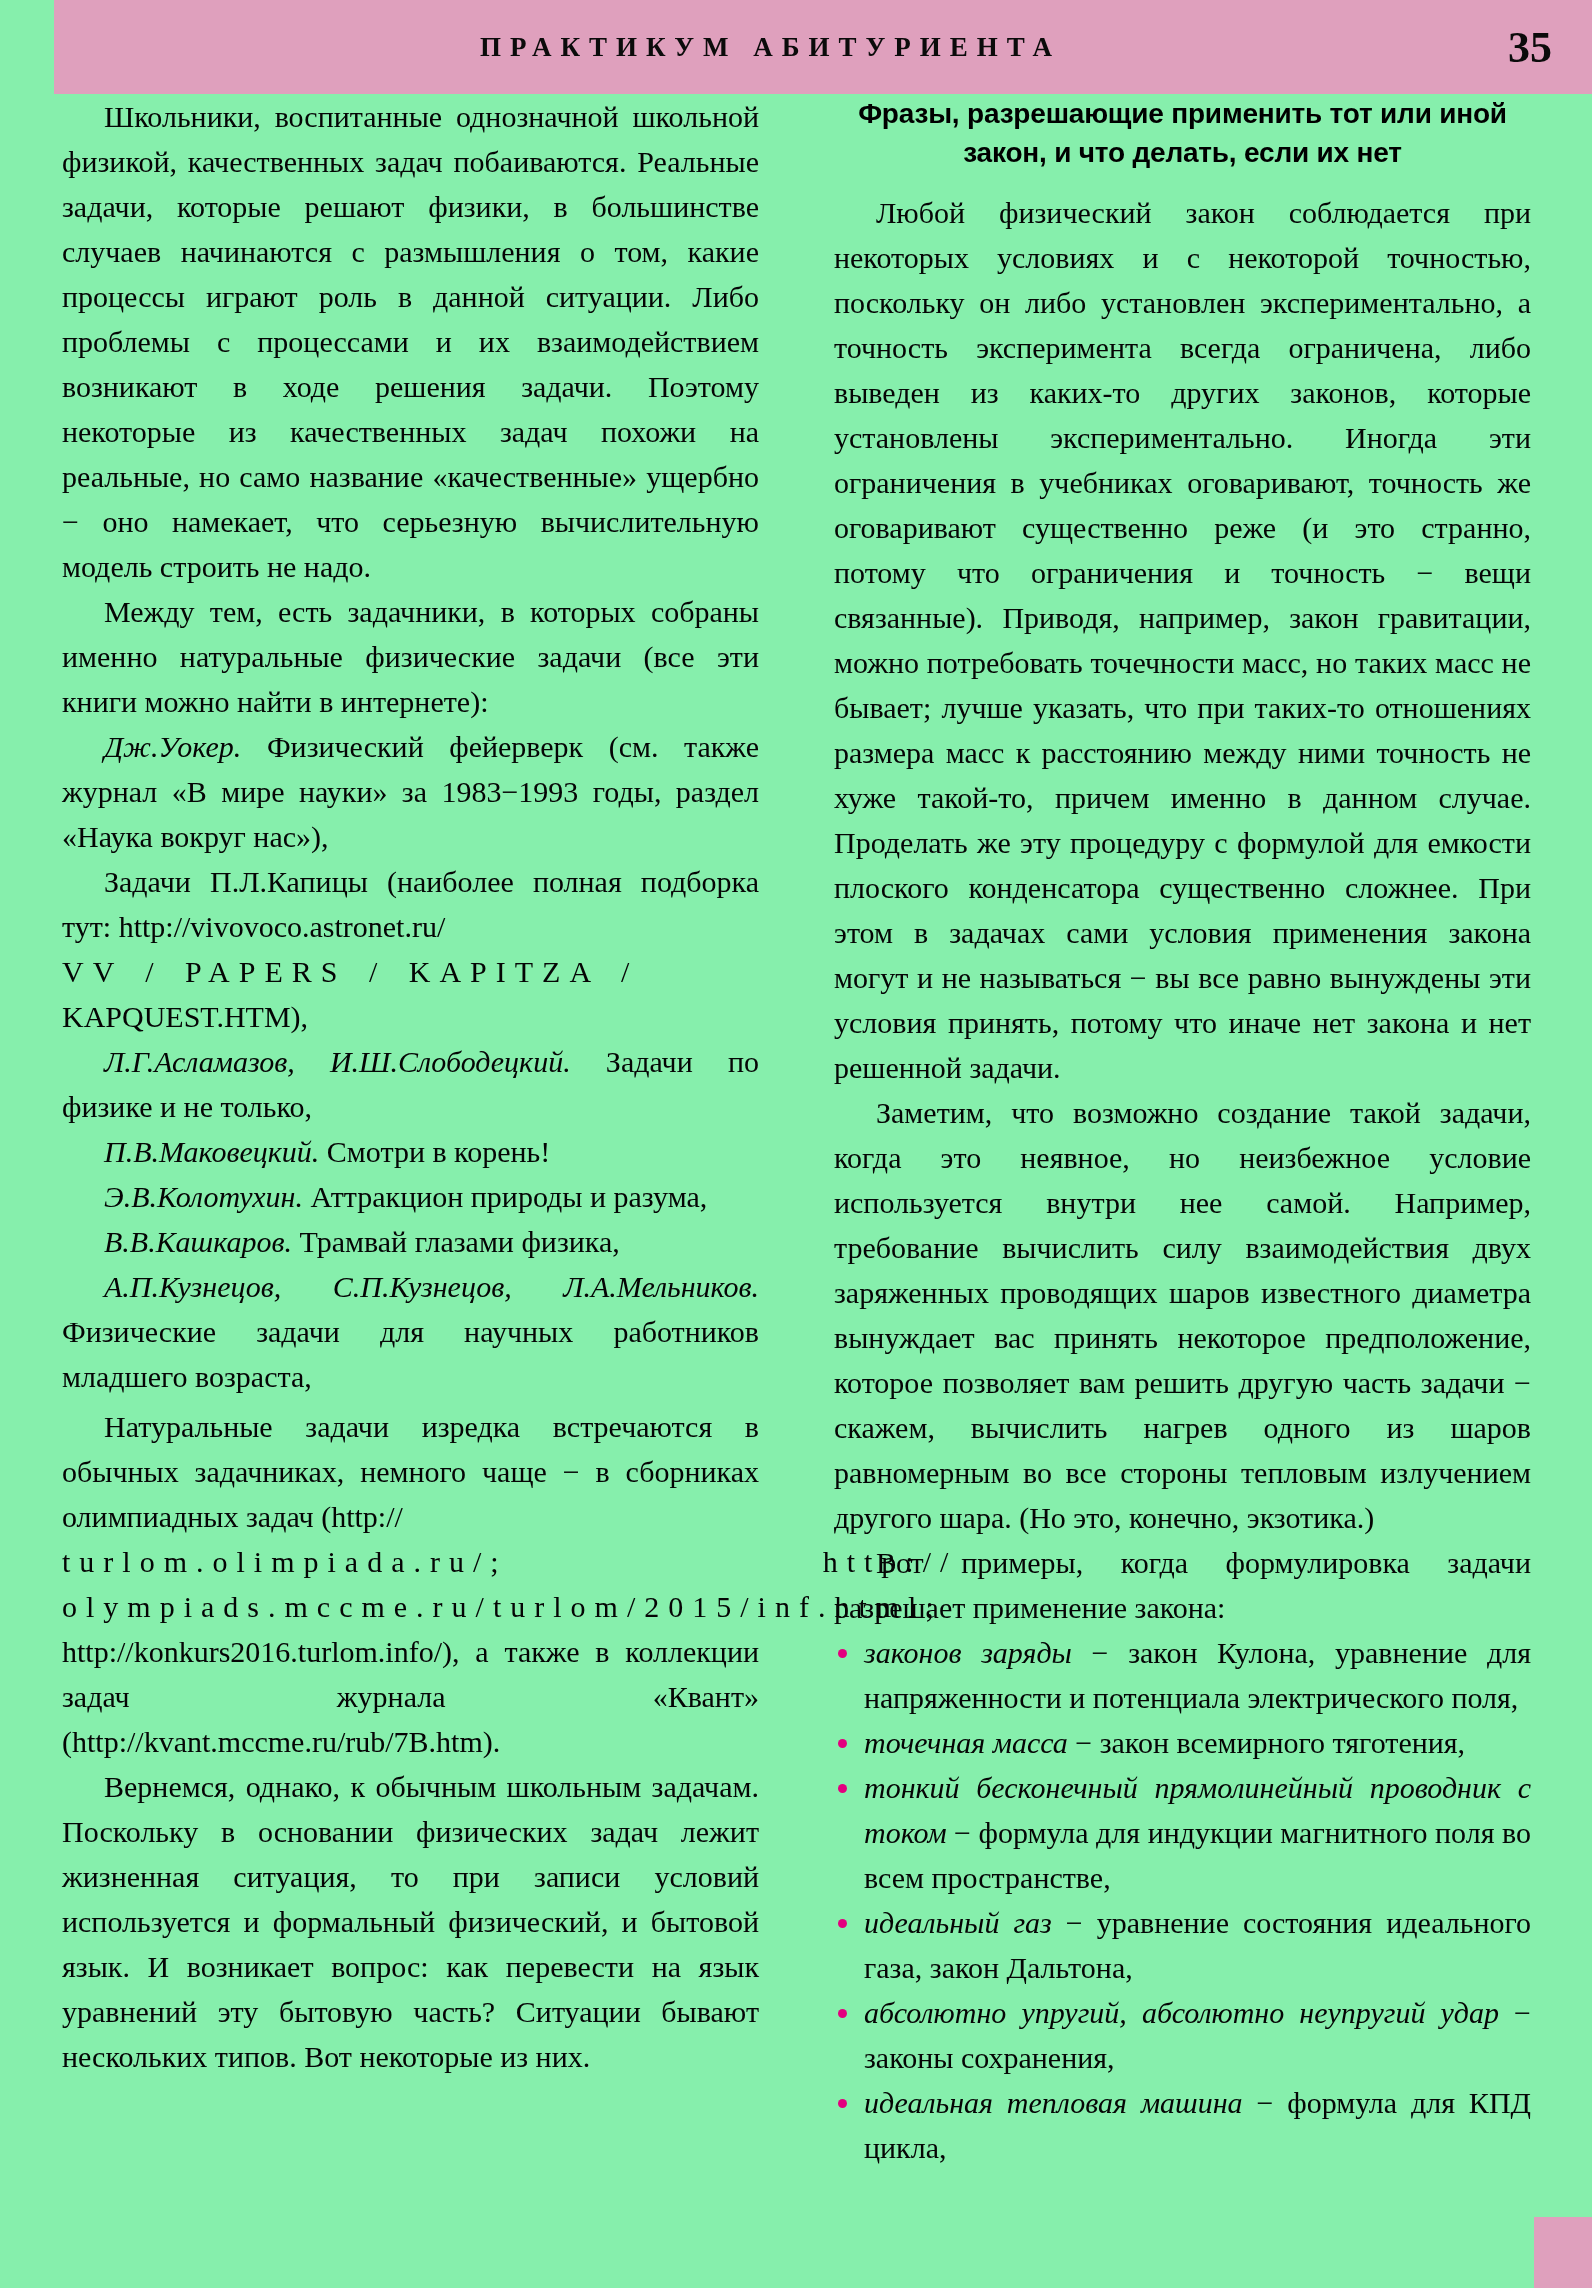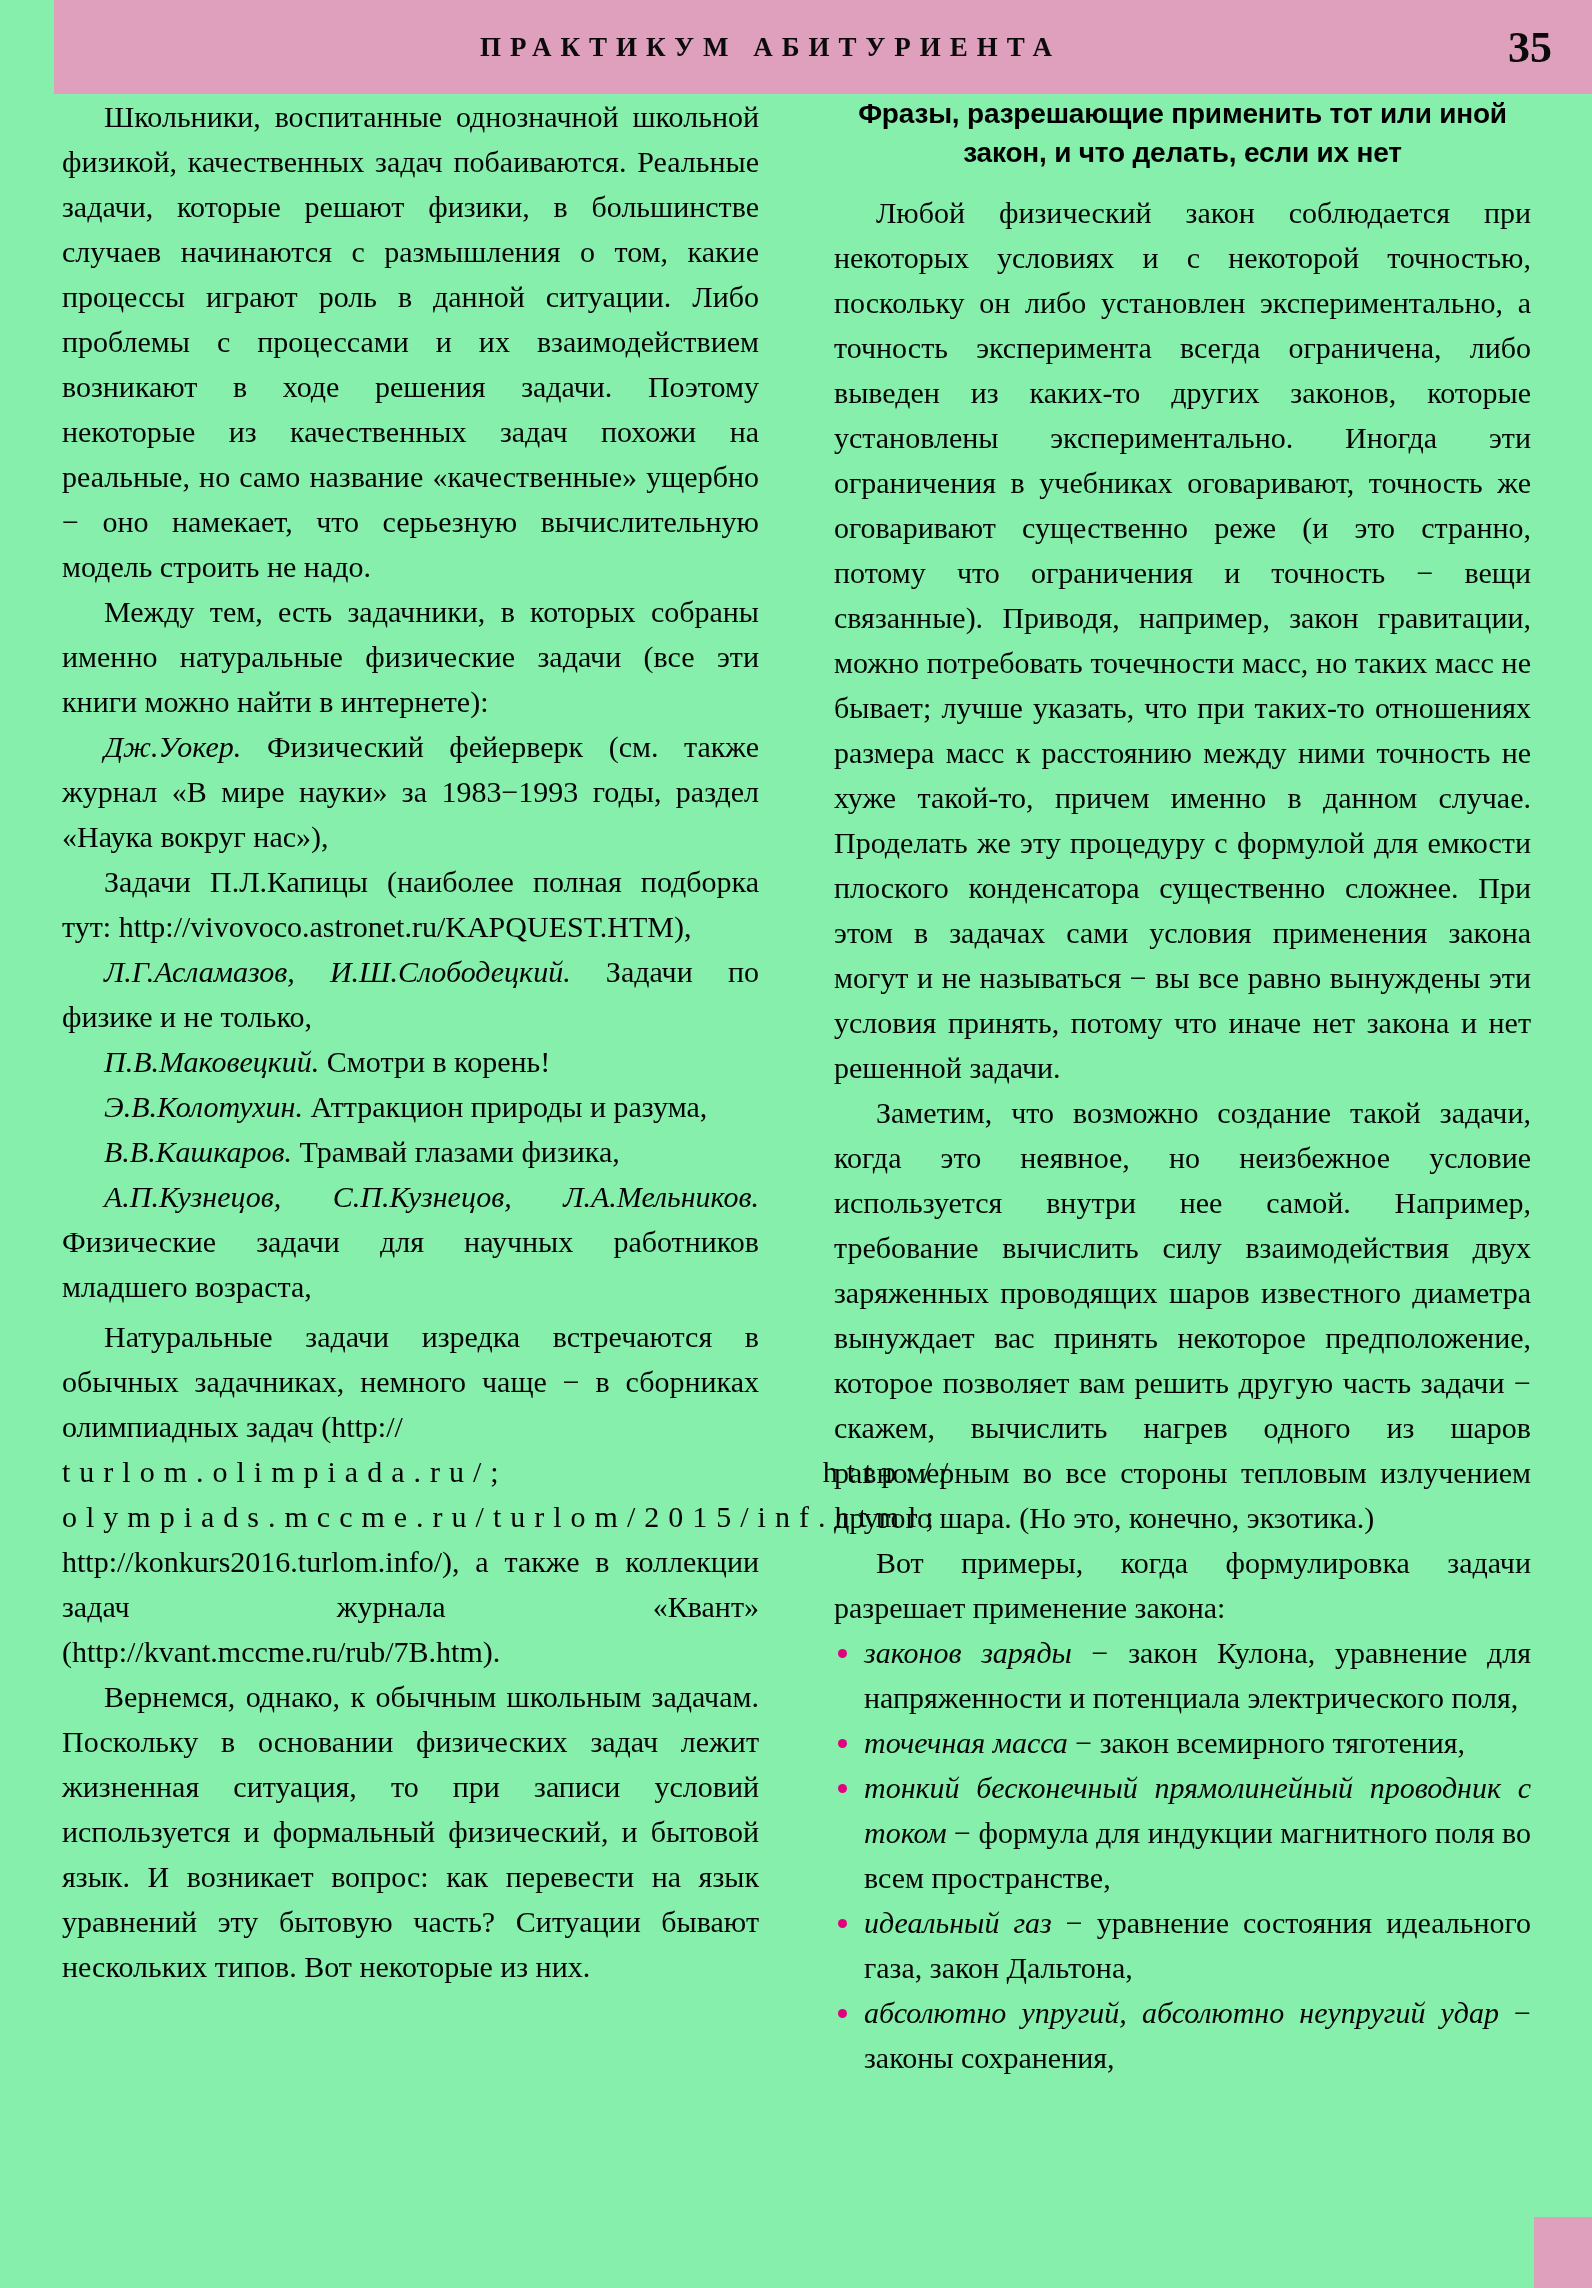--- a/index.html
+++ b/index.html
@@ -166,21 +166,21 @@
   <div class="columns">
 
     <div class="col col-left">
 
       <p class="body">Школьники, воспитанные однозначной школьной физикой, качественных задач побаиваются. Реальные задачи, которые решают физики, в большинстве случаев начинаются с размышления о том, какие процессы играют роль в данной ситуации. Либо проблемы с процессами и их взаимодействием возникают в ходе решения задачи. Поэтому некоторые из качественных задач похожи на реальные, но само название «качественные» ущербно − оно намекает, что серьезную вычислительную модель строить не надо.</p>
 
       <p class="body">Между тем, есть задачники, в которых собраны именно натуральные физические задачи (все эти книги можно найти в интернете):</p>
 
       <p class="ref"><span class="author">Дж.Уокер.</span><span> Физический фейерверк (см. также журнал «В мире науки» за 1983−1993 годы, раздел «Наука вокруг нас»),</span></p>
 
-      <p class="ref"><span class="url">Задачи П.Л.Капицы (наиболее полная подборка тут: http://vivovoco.astronet.ru/</span><span class="url">KAPQUEST.HTM),</span></p>
+      <p class="ref"><span class="url">Задачи П.Л.Капицы (наиболее полная подборка тут: http://vivovoco.astronet.ru/</span><span class="url-wide">VV / PAPERS / KAPITZA /</span><span class="url">KAPQUEST.HTM),</span></p>
 
       <p class="ref"><span class="author">Л.Г.Асламазов, И.Ш.Слободецкий.</span><span> Задачи по физике и не только,</span></p>
 
       <p class="ref"><span class="author">П.В.Маковецкий.</span><span> Смотри в корень!</span></p>
 
       <p class="ref"><span class="author">Э.В.Колотухин.</span><span> Аттракцион природы и разума,</span></p>
 
       <p class="ref"><span class="author">В.В.Кашкаров.</span><span> Трамвай глазами физика,</span></p>
 
       <p class="ref"><span class="author">А.П.Кузнецов, С.П.Кузнецов, Л.А.Мельников.</span><span> Физические задачи для научных работников младшего возраста,</span></p>
@@ -201,20 +201,21 @@
       <p class="body">Заметим, что возможно создание такой задачи, когда это неявное, но неизбежное условие используется внутри нее самой. Например, требование вычислить силу взаимодействия двух заряженных проводящих шаров известного диаметра вынуждает вас принять некоторое предположение, которое позволяет вам решить другую часть задачи − скажем, вычислить нагрев одного из шаров равномерным во все стороны тепловым излучением другого шара. (Но это, конечно, экзотика.)</p>
 
       <p class="body">Вот примеры, когда формулировка задачи разрешает применение закона:</p>
 
       <ul class="bullets">
         <li><span class="dot"></span><span class="term">законов заряды</span><span> − закон Кулона, уравнение для напряженности и потенциала электрического поля,</span></li>
         <li><span class="dot"></span><span class="term">точечная масса</span><span> − закон всемирного тяготения,</span></li>
         <li><span class="dot"></span><span class="term">тонкий бесконечный прямолинейный проводник с током</span><span> − формула для индукции магнитного поля во всем пространстве,</span></li>
         <li><span class="dot"></span><span class="term">идеальный газ</span><span> − уравнение состояния идеального газа, закон Дальтона,</span></li>
         <li><span class="dot"></span><span class="term">абсолютно упругий, абсолютно неупругий удар</span><span> − законы сохранения,</span></li>
+        <li><span class="dot"></span><span class="term">идеальная тепловая машина</span><span> − формула для КПД цикла,</span></li>
       </ul>
 
     </div>
   </div>
 
   <div class="corner-tab"></div>
 
 </div>
 
 

